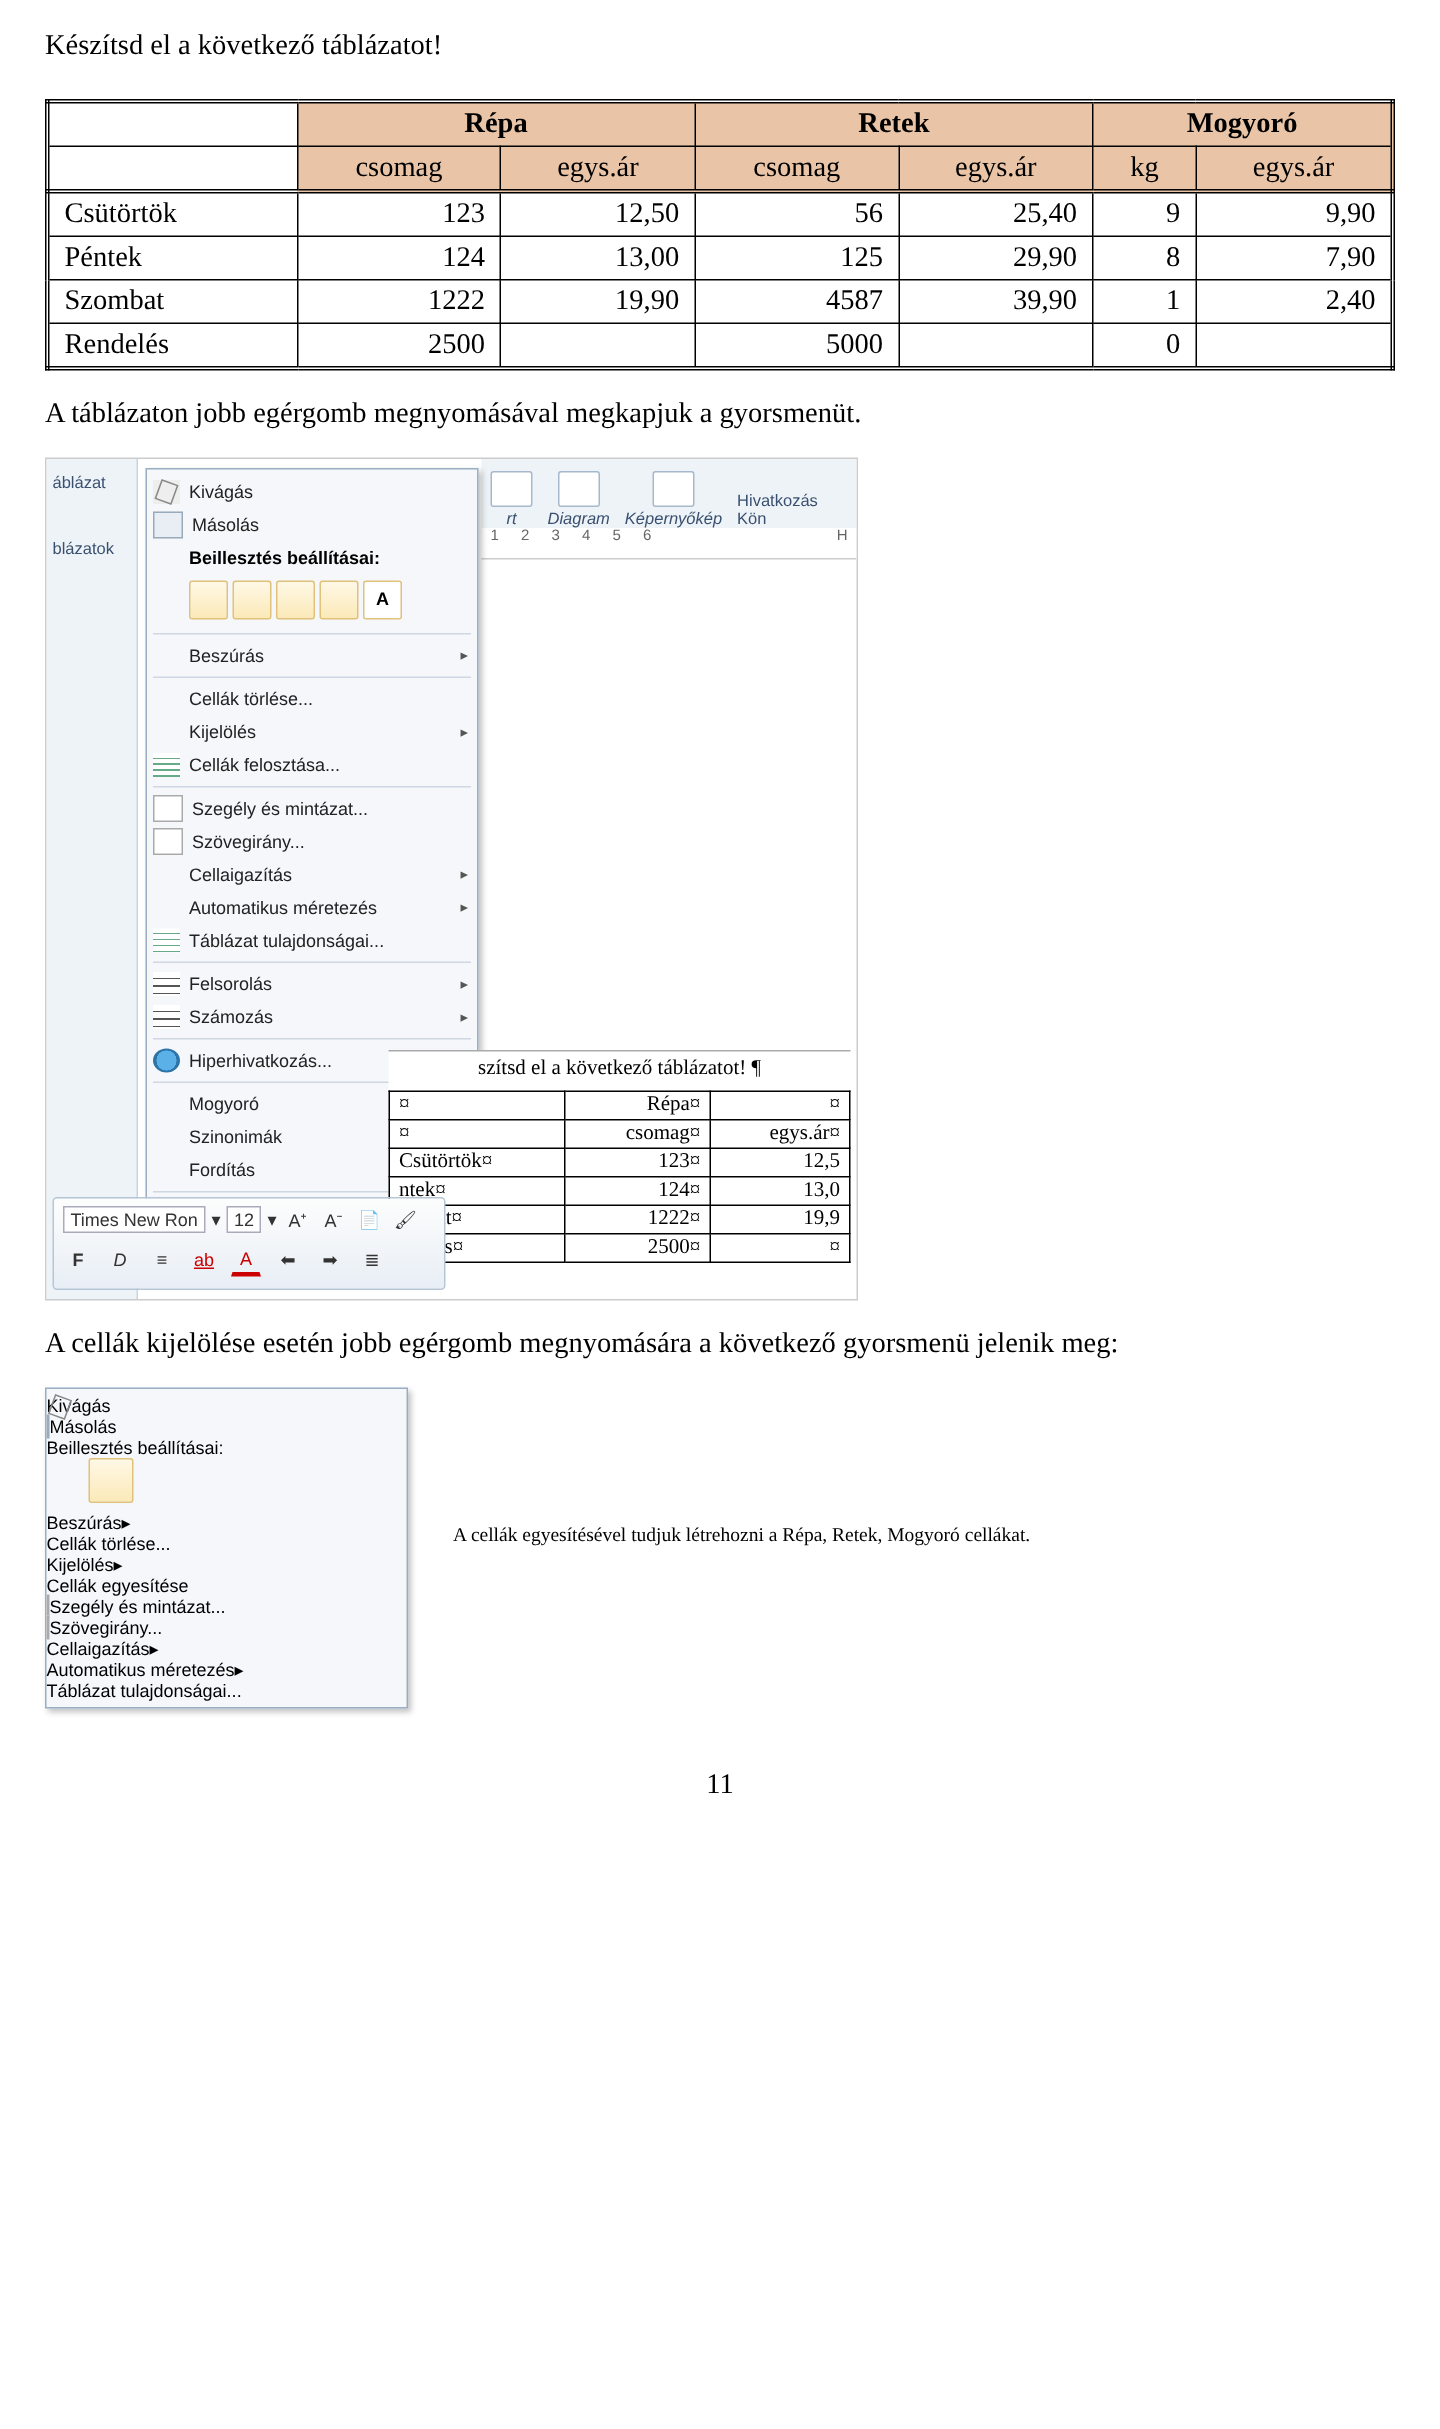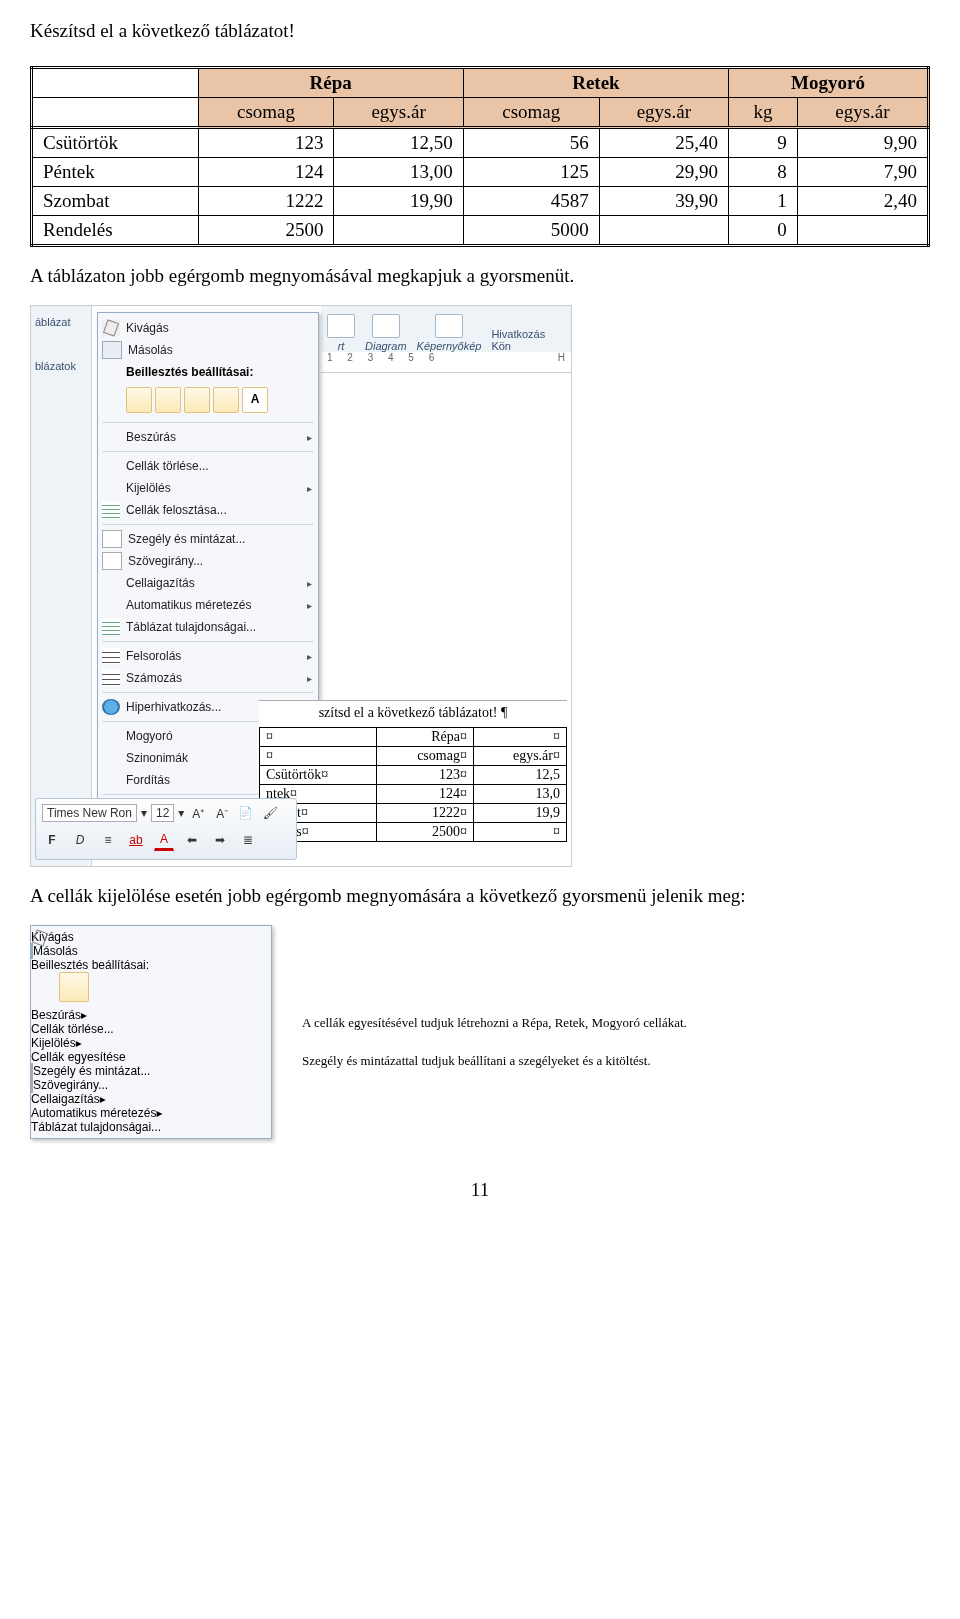--- a/index.html
+++ b/index.html
@@ -454,17 +454,16 @@
       <div class="sep"></div>
       <div class="mi"><span class="ic ic-page"></span><span>Szegély és mintázat...</span></div>
       <div class="mi"><span class="ic ic-text"></span><span>Szövegirány...</span></div>
       <div class="mi"><span class="ic ic-blank"></span><span>Cellaigazítás</span><span class="arrow">▸</span></div>
       <div class="mi"><span class="ic ic-blank"></span><span>Automatikus méretezés</span><span class="arrow">▸</span></div>
       <div class="mi"><span class="ic ic-grid"></span><span>Táblázat tulajdonságai...</span></div>
     </div>
 
   <div class="rightcol">
     <p>A cellák egyesítésével tudjuk létrehozni a Répa, Retek, Mogyoró cellákat.</p>
-    <p>Szegély és mintázattal tudjuk beállítani a szegélyeket és a kitöltést.</p>
   </div>
 </div>
 
 <div class="pagenum">11</div>
 
 </body></html>

